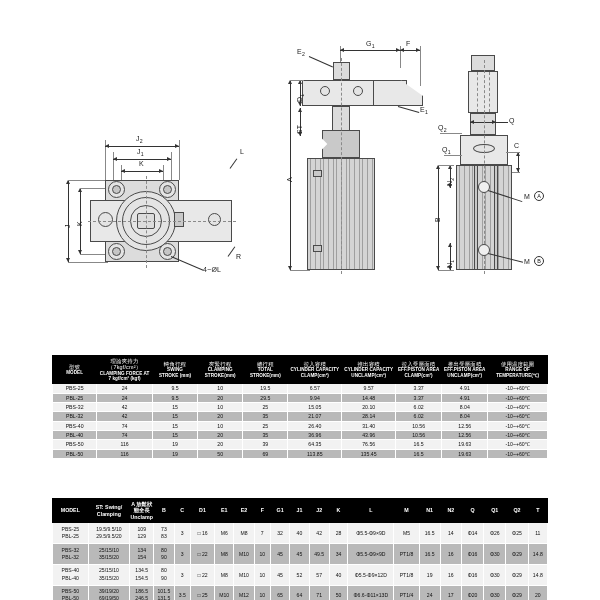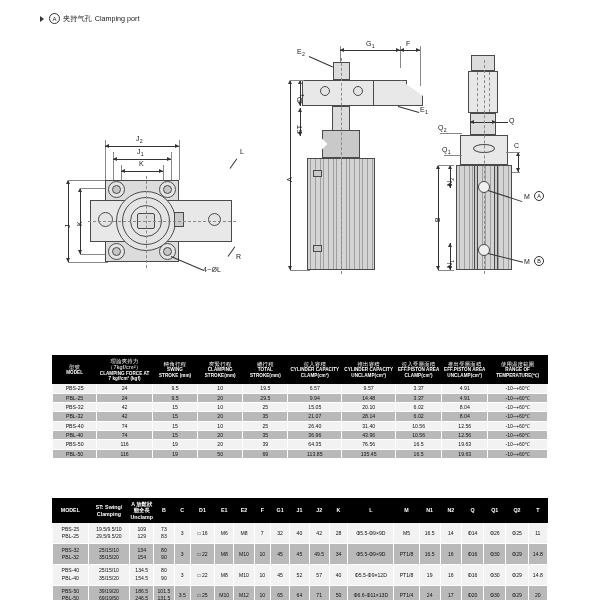--- a/index.html
+++ b/index.html
@@ -199,26 +199,20 @@
   #table-two { left: 52px; top: 498px; width: 496px; }
 
   #table-two thead th { padding: 2px 0; }
   #table-two tbody td { font-size: 5.1px; padding: 2.5px 0; }
   #table-two tbody td .two-line { display: block; line-height: 1.45; }
 </style>
 </head>
 <body>
 
 <div id="port-legend">
-  <div class="legend-row">
-    <span class="tri-marker"></span>
-    <span class="circ-letter">A</span>
-    <span>夹持气孔</span>
-    <span>Clamping port</span>
-  </div>
 </div>
 
 <div id="drawings">
 
   <div>
 
     <div class="extline" style="left:105px; top:140px; height:40px;"></div>
     <div class="extline" style="left:179px; top:140px; height:40px;"></div>
     <div class="dimline-h" style="left:105px; top:146px; width:74px;"></div>
     <div class="arrowL" style="left:105px; top:143.8px;"></div>

